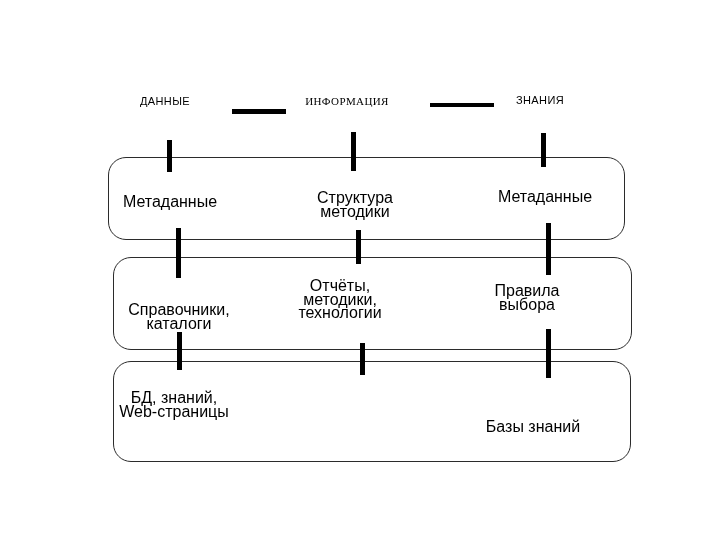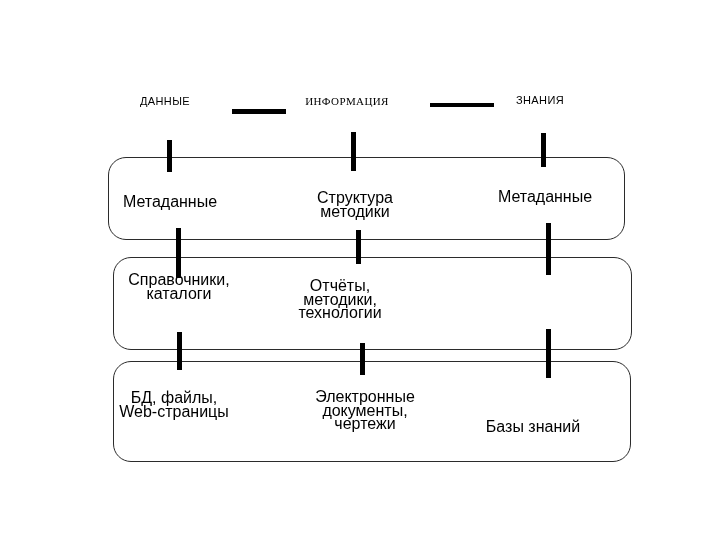--- a/index.html
+++ b/index.html
@@ -72,26 +72,25 @@
 
   <div class="vline" style="left:541px; top:133px; height:34px;"></div>
   <div class="vline" style="left:546px; top:223px; height:52px;"></div>
   <div class="vline" style="left:546px; top:329px; height:49px;"></div>
 
   <div class="cell" style="left:100px; top:195px; width:140px;">Метаданные</div>
   <div class="cell" style="left:295px; top:191px; width:120px;">Структура
 методики</div>
   <div class="cell" style="left:485px; top:190px; width:120px;">Метаданные</div>
 
-  <div class="cell" style="left:109px; top:273px; width:140px;">Справочники,
+  <div class="cell" style="left:109px; top:303px; width:140px;">Справочники,
 каталоги</div>
   <div class="cell" style="left:280px; top:279px; width:120px;">Отчёты,
 методики,
 технологии</div>
+  <div class="cell" style="left:467px; top:284px; width:120px;">Правила
+выбора</div>
 
-  <div class="cell" style="left:104px; top:391px; width:140px;">БД, файлы,
+  <div class="cell" style="left:104px; top:391px; width:140px;">БД, знаний,
 Web-страницы</div>
-  <div class="cell" style="left:305px; top:390px; width:120px;">Электронные
-документы,
-чертежи</div>
   <div class="cell" style="left:473px; top:401px; width:120px;margin-top:19px;">Базы знаний</div>
 
 </div>
 
 </body></html>

